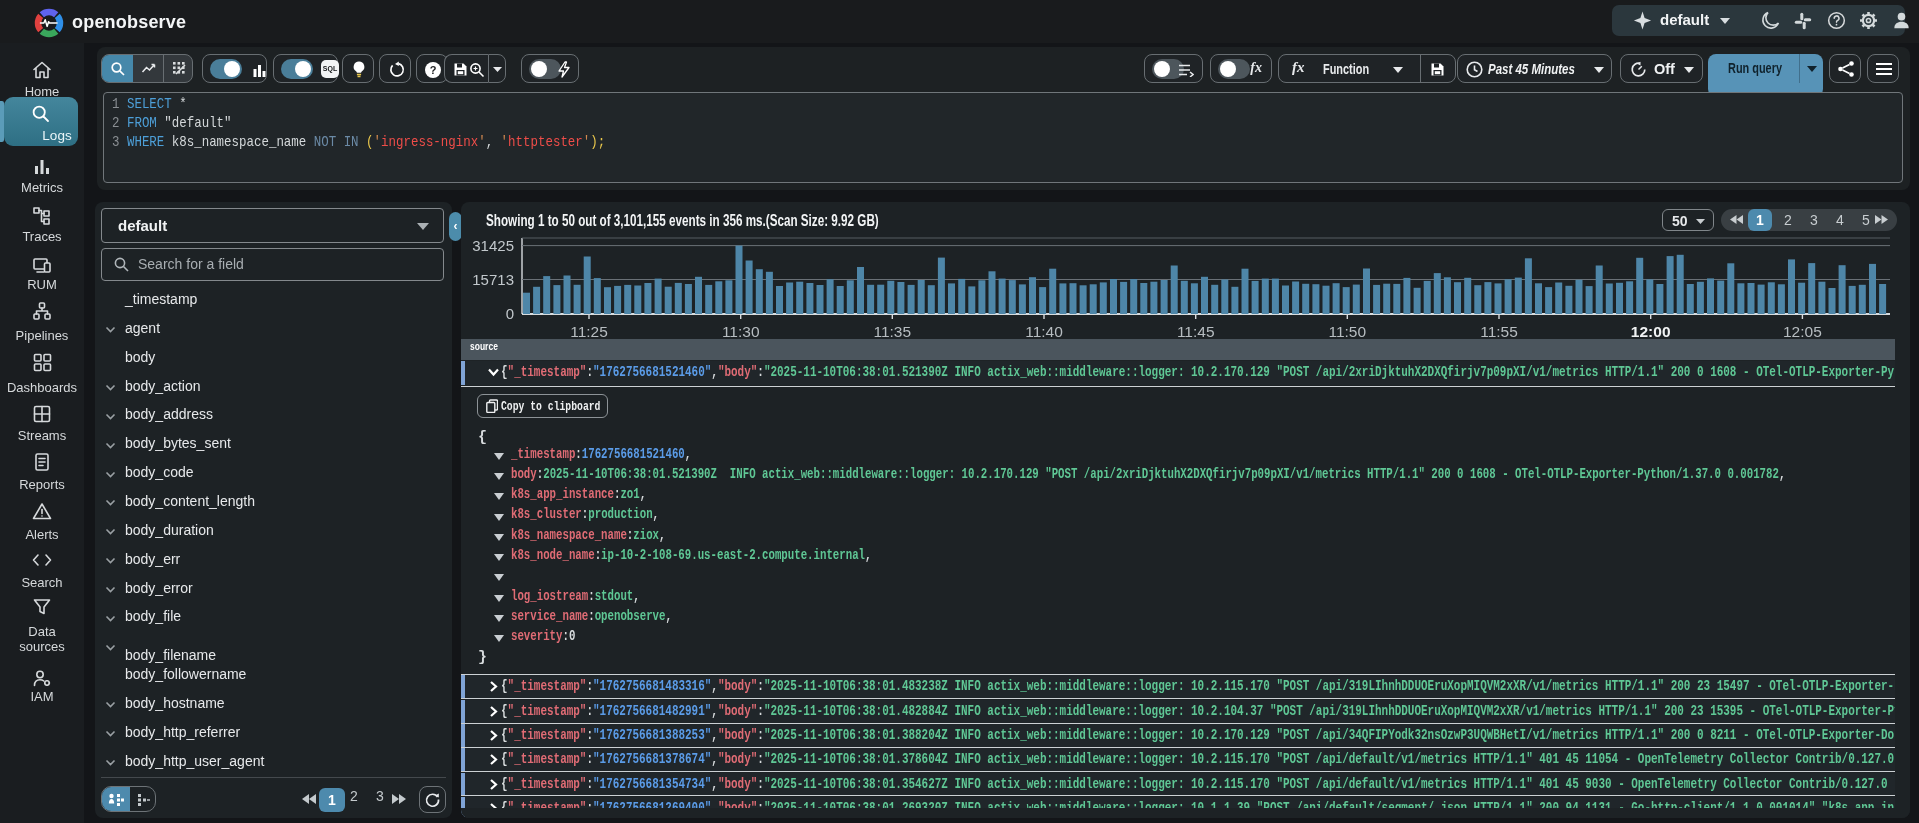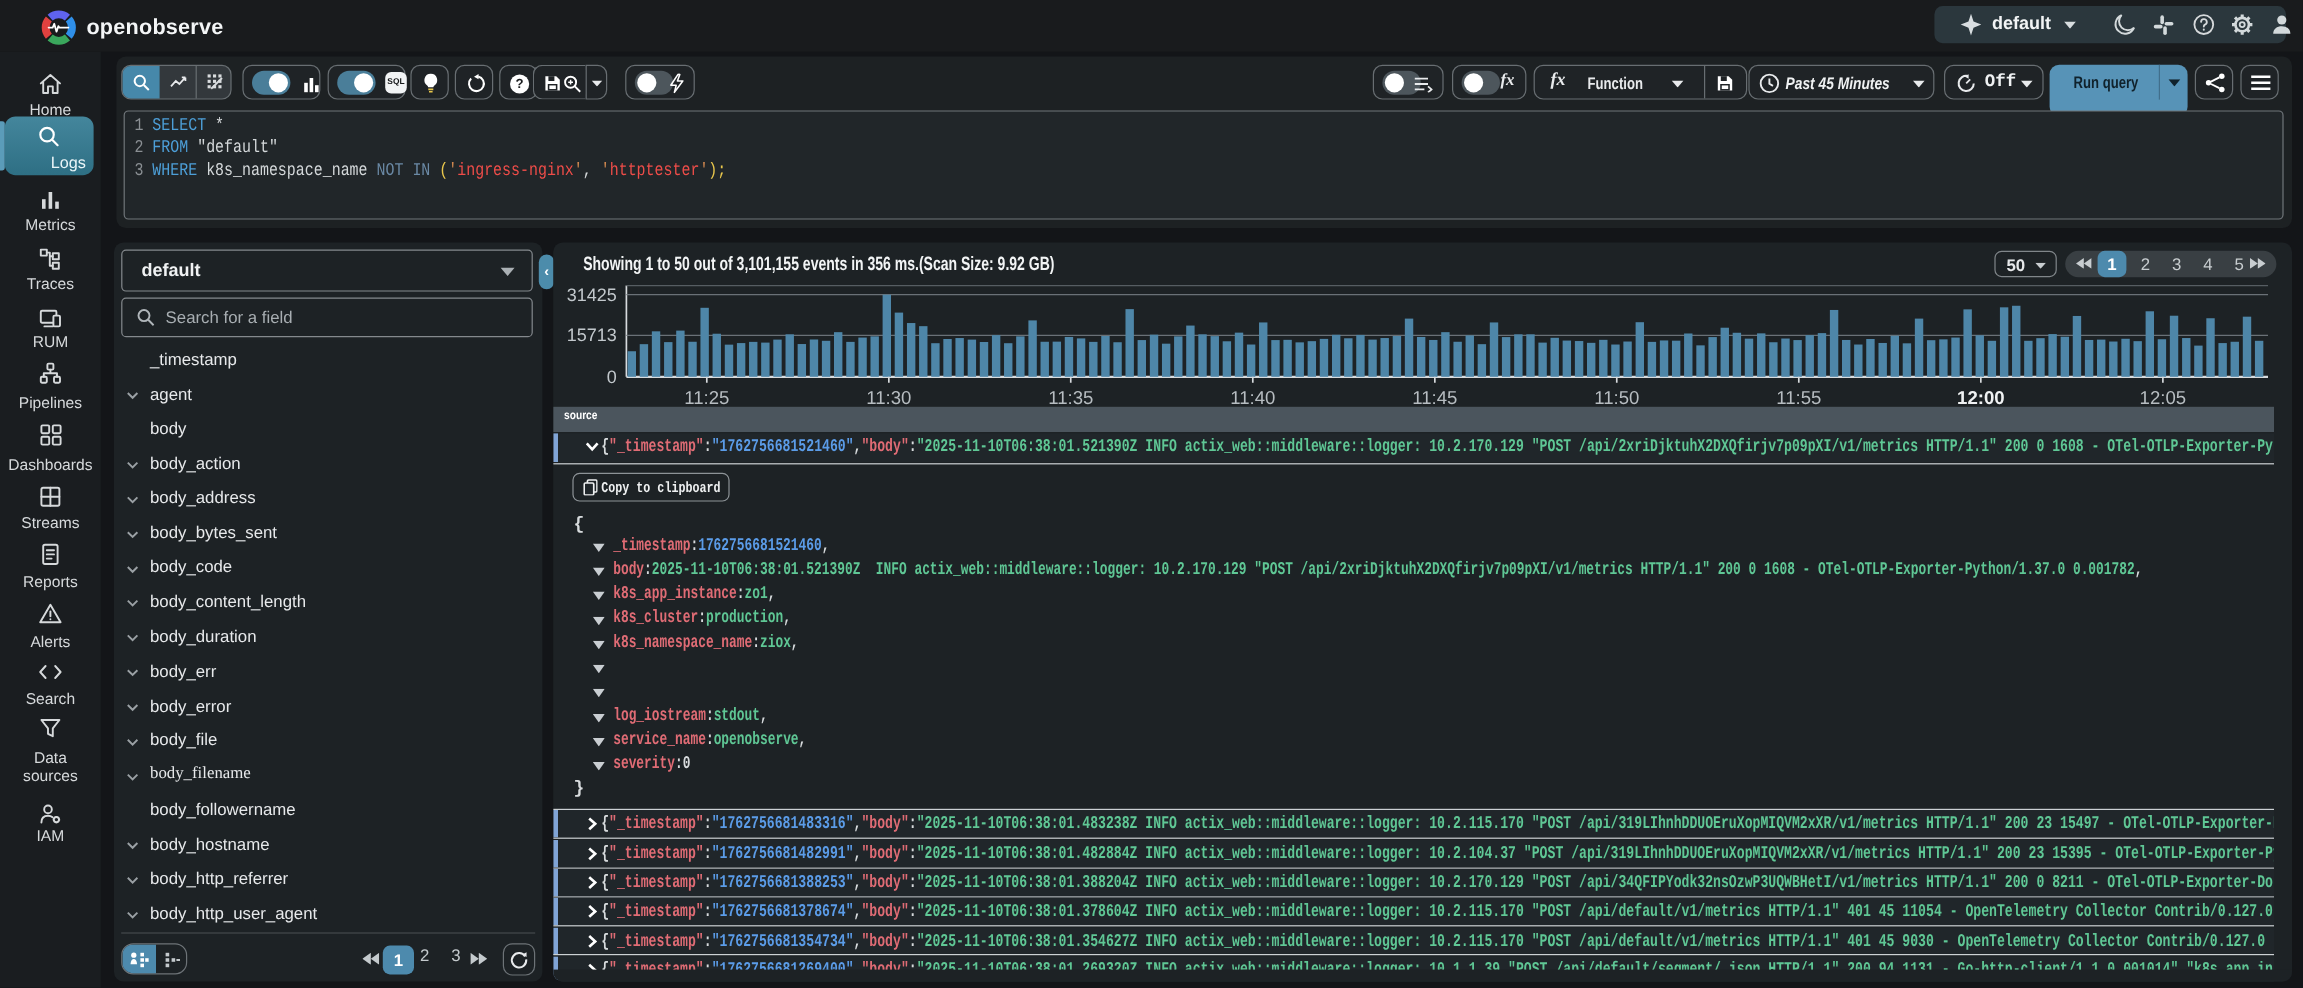--- a/index.html
+++ b/index.html
@@ -335,21 +335,21 @@
       <svg width="10" height="6" viewBox="0 0 10 6" style="position:absolute;right:7px;top:12px;" class="">
         <path d="M0 0 L10 0 L5 6 Z" fill="#e8eaec"></path>
       </svg>
     </div>
     <div class="tbtn" style="left:1523px;width:83px;">
       <svg width="17" height="17" viewBox="0 0 17 17" style="position:absolute;left:9px;top:6px;" class="">
         <path d="M14.8 8.5 A6.3 6.3 0 1 1 10 2.4" stroke="#e8eaec" stroke-width="1.7" fill="none"></path>
         <path d="M10.5 0.8 L10.5 4.6 L7.2 2.7 Z" fill="#e8eaec"></path>
         <path d="M8.5 8.5 L11.8 5.2" stroke="#e8eaec" stroke-width="1.5"></path>
       </svg>
-      <span style="position:absolute;left:33px;top:6px;color:#f0f2f3;font-size:14.5px;font-weight:bold;font-family:Liberation Mono, monospace;">Off</span>
+      <span style="position:absolute;left:33px;top:6px;color:#f0f2f3;font-size:14.5px;font-weight:bold;">Off</span>
       <svg width="10" height="6" viewBox="0 0 10 6" style="position:absolute;right:8px;top:12px;" class="">
         <path d="M0 0 L10 0 L5 6 Z" fill="#e8eaec"></path>
       </svg>
     </div>
     <div style="position:absolute;left:1611px;top:7px;width:115px;height:43px;background:#5793b7;border-radius:8px;">
 <span style="position:absolute;left:20px;top:6px;color:#10222c;font-size:14px;font-weight:bold;"><span class="sx" style="transform:scaleX(0.78);">Run query</span></span>
 <div style="position:absolute;left:91px;top:0;width:1px;height:29px;background:#416f8c;"></div>
       <svg width="10" height="6" viewBox="0 0 10 6" style="position:absolute;right:6px;top:12px;" class="">
         <path d="M0 0 L10 0 L5 6 Z" fill="#10222c"></path>
       </svg>
@@ -425,21 +425,21 @@
       <path d="M1.5 3.5 L5.5 7.5 L9.5 3.5" stroke="#9aa0a4" stroke-width="1.6" fill="none"></path>
     </svg>
     <div class="fitem" style="top:378px;">body_error</div>
     <svg width="11" height="11" viewBox="0 0 11 11" style="position:absolute;left:10px;top:411px;" class="">
       <path d="M1.5 3.5 L5.5 7.5 L9.5 3.5" stroke="#9aa0a4" stroke-width="1.6" fill="none"></path>
     </svg>
     <div class="fitem" style="top:406px;">body_file</div>
     <svg width="11" height="11" viewBox="0 0 11 11" style="position:absolute;left:10px;top:440px;" class="">
       <path d="M1.5 3.5 L5.5 7.5 L9.5 3.5" stroke="#9aa0a4" stroke-width="1.6" fill="none"></path>
     </svg>
-    <div class="fitem" style="top:435px;font-family:Liberation Serif, serif;">body_filename</div>
+    <div class="fitem" style="top:445px;">body_filename</div>
     <div class="fitem" style="top:464px;">body_followername</div>
     <svg width="11" height="11" viewBox="0 0 11 11" style="position:absolute;left:10px;top:497px;" class="">
       <path d="M1.5 3.5 L5.5 7.5 L9.5 3.5" stroke="#9aa0a4" stroke-width="1.6" fill="none"></path>
     </svg>
     <div class="fitem" style="top:493px;">body_hostname</div>
     <svg width="11" height="11" viewBox="0 0 11 11" style="position:absolute;left:10px;top:526px;" class="">
       <path d="M1.5 3.5 L5.5 7.5 L9.5 3.5" stroke="#9aa0a4" stroke-width="1.6" fill="none"></path>
     </svg>
     <div class="fitem" style="top:522px;">body_http_referrer</div>
     <svg width="11" height="11" viewBox="0 0 11 11" style="position:absolute;left:10px;top:555px;" class="">
@@ -705,20 +705,21 @@
       <path d="M0 0 L10 0 L5 7 Z" fill="#c9ced2"></path>
     </svg>
     <div class="jline mono" style="top:304px;left:50px;"><span class="sx" style="transform:scaleX(0.715);"><span class="jred">k8s_cluster</span><span class="jwht">:</span><span class="jgrn">production</span><span class="jwht">,</span></span></div>
     <svg width="10" height="7" viewBox="0 0 10 7" style="position:absolute;left:33px;top:332px;" class="">
       <path d="M0 0 L10 0 L5 7 Z" fill="#c9ced2"></path>
     </svg>
     <div class="jline mono" style="top:325px;left:50px;"><span class="sx" style="transform:scaleX(0.715);"><span class="jred">k8s_namespace_name</span><span class="jwht">:</span><span class="jgrn">ziox</span><span class="jwht">,</span></span></div>
     <svg width="10" height="7" viewBox="0 0 10 7" style="position:absolute;left:33px;top:352px;" class="">
       <path d="M0 0 L10 0 L5 7 Z" fill="#c9ced2"></path>
     </svg>
+    <div class="jline mono" style="top:345px;left:50px;"><span class="sx" style="transform:scaleX(0.715);"><span class="jred">k8s_node_name</span><span class="jwht">:</span><span class="jgrn">ip-10-2-108-69.us-east-2.compute.internal</span><span class="jwht">,</span></span></div>
     <svg width="10" height="7" viewBox="0 0 10 7" style="position:absolute;left:33px;top:372px;" class="">
       <path d="M0 0 L10 0 L5 7 Z" fill="#c9ced2"></path>
     </svg>
     <svg width="10" height="7" viewBox="0 0 10 7" style="position:absolute;left:33px;top:393px;" class="">
       <path d="M0 0 L10 0 L5 7 Z" fill="#c9ced2"></path>
     </svg>
     <div class="jline mono" style="top:386px;left:50px;"><span class="sx" style="transform:scaleX(0.715);"><span class="jred">log_iostream</span><span class="jwht">:</span><span class="jgrn">stdout</span><span class="jwht">,</span></span></div>
     <svg width="10" height="7" viewBox="0 0 10 7" style="position:absolute;left:33px;top:413px;" class="">
       <path d="M0 0 L10 0 L5 7 Z" fill="#c9ced2"></path>
     </svg>

